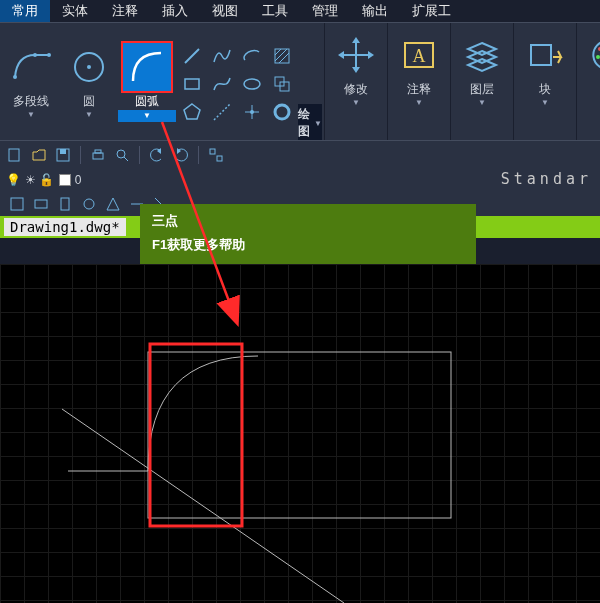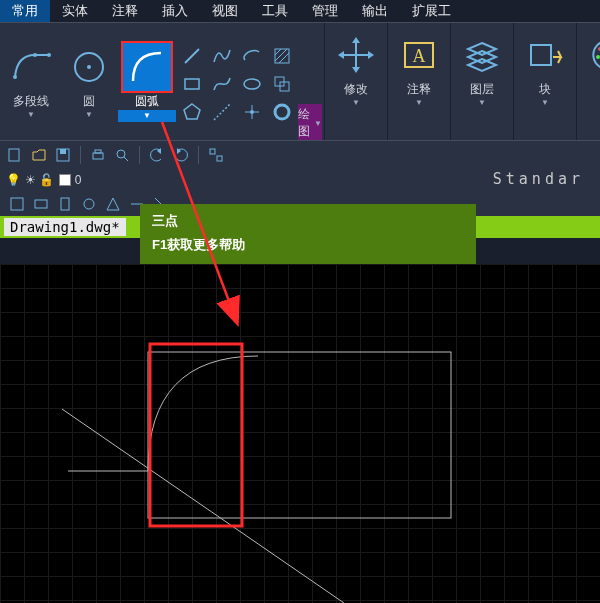--- a/index.html
+++ b/index.html
@@ -72,21 +72,22 @@
   .sel {
     background: #0a78d4;
     outline: 2px solid #ff2a2a;
   }
   .panel-title {
     font-size: 12px;
     color: #d0d5dd;
     padding: 2px 0 0 0;
     width: 100%;
     text-align: right;
-    background: #701a75;
+    background: #0f172a;
+    font-weight: bold;
   }
   .arc-dropdown { background:#0a78d4; width:58px; height:12px; display:flex; align-items:center; justify-content:center;}
   .qat {
     height: 28px;
     background: #2a3142;
     border-top: 1px solid #444c5e;
     display: flex;
     align-items: center;
     gap: 2px;
     padding: 0 4px;
@@ -130,21 +131,21 @@
     left: 140px; top: 204px;
     width: 336px;
     background: #4d7c0f;
     padding: 8px 12px 10px 12px;
     color: #fff;
     z-index: 10;
   }
   .tooltip .tt-title { font-weight: bold; font-size: 13px; margin-bottom: 6px;}
   .tooltip .tt-desc { font-size: 13px; margin-bottom: 14px;}
   .tooltip .tt-help { font-weight: bold; font-size: 13px;}
-  .standard-label { position:absolute; right:16px; top:170px; font-family:monospace; font-size:15px; color:#c8c8c8; letter-spacing:4px;}
+  .standard-label { position:absolute; right:8px; top:170px; font-family:monospace; font-size:15px; color:#c8c8c8; letter-spacing:4px;}
   .caret { font-size:8px; color:#9aa4bb; }
   svg { display:block; }
 </style>
 </head>
 <body>
 
 <div class="tabbar">
   <div class="tab active">常用</div>
   <div class="tab">实体</div>
   <div class="tab">注释</div>

